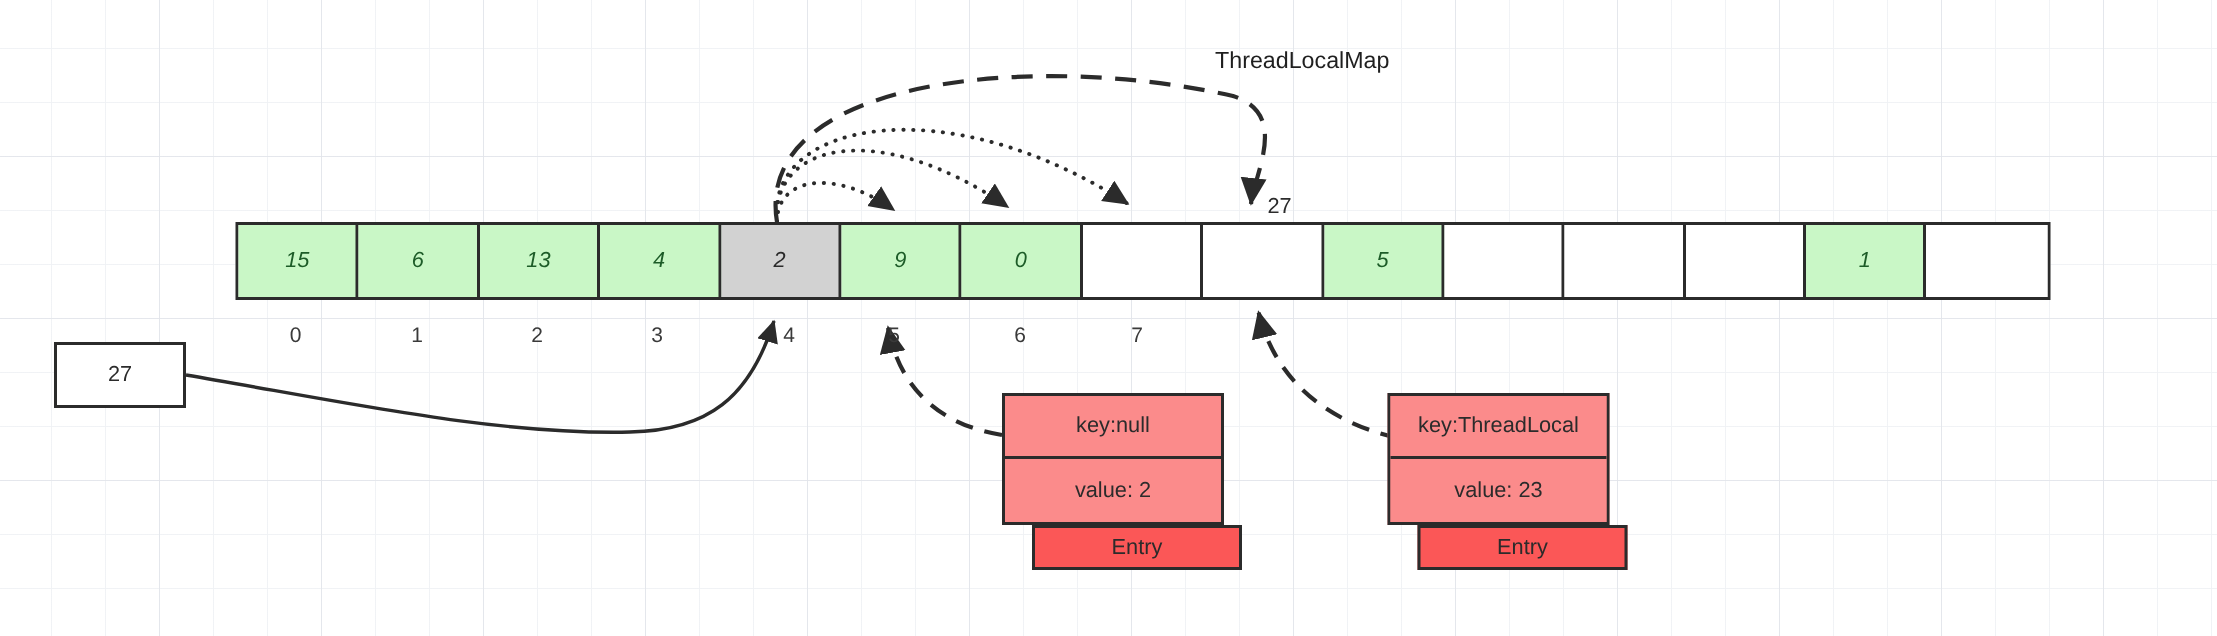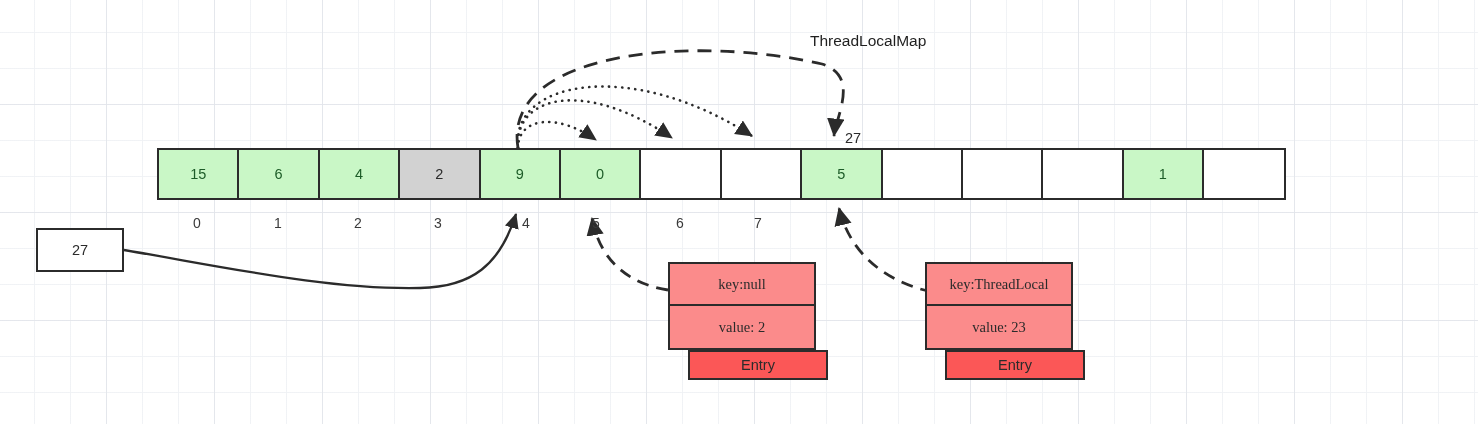--- a/index.html
+++ b/index.html
@@ -29,20 +29,21 @@
   }
 
   
   #array{
     position:absolute;left:157px;top:148px;
     height:52px;
     display:flex;
     border:2.4px solid #2b2b2b;
     box-sizing:border-box;
     background:#ffffff;
+    font-style:italic;
   }
   .cell{
     width:80.4px;height:100%;
     box-sizing:border-box;
     border-right:2.4px solid #2b2b2b;
     display:flex;align-items:center;justify-content:center;
     font-size:14.5px;
     background:#ffffff;color:#1d5c28;
   }
   .cell:last-child{border-right:none;}
@@ -67,21 +68,20 @@
     box-sizing:border-box;
   }
 
   
   .entry-group{position:absolute;}
   .entry-kv{
     width:148px;
     border:2.2px solid #2b2b2b;
     box-sizing:border-box;
     background:#fb8b8b;
-    font-family:Liberation Serif, serif;
   }
   .entry-row{
     height:42px;
     display:flex;align-items:center;justify-content:center;
     font-size:14.5px;color:#2b2b2b;
     background:#fb8b8b;
     box-sizing:border-box;
   }
   .entry-row.top{border-bottom:2.2px solid #2b2b2b;}
   .entry-label{
@@ -144,20 +144,23 @@
   <div id="src-box">
     <span>27</span>
   </div>
 
   <div id="array">
     <div class="cell green">
         <span>15</span>
       </div>
     <div class="cell green">
         <span>6</span>
+      </div>
+    <div class="cell green">
+        <span>13</span>
       </div>
     <div class="cell green">
         <span>4</span>
       </div>
     <div class="cell gray">
         <span>2</span>
       </div>
     <div class="cell green">
         <span>9</span>
       </div>

